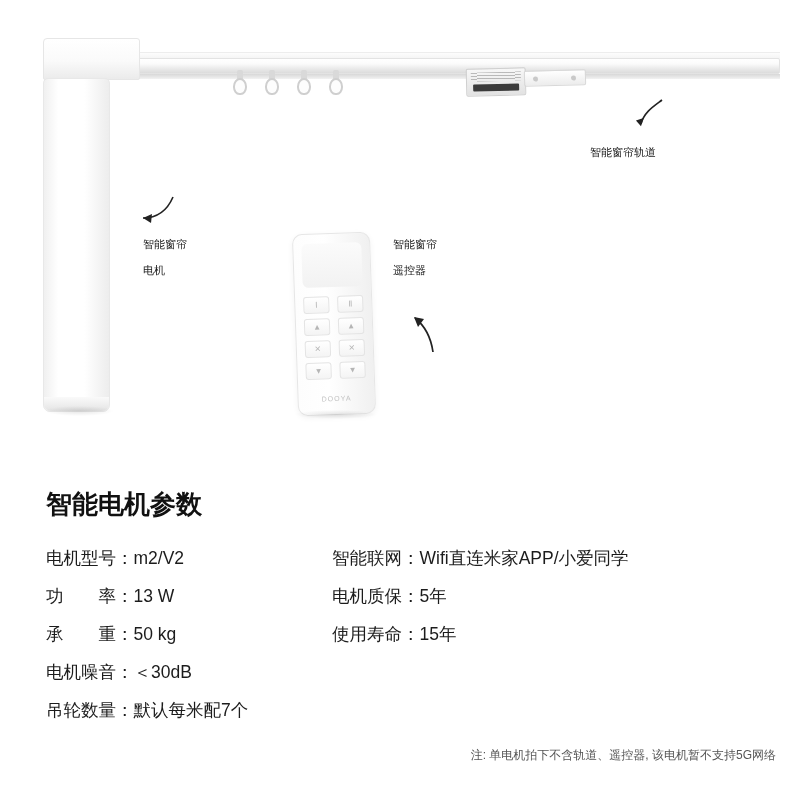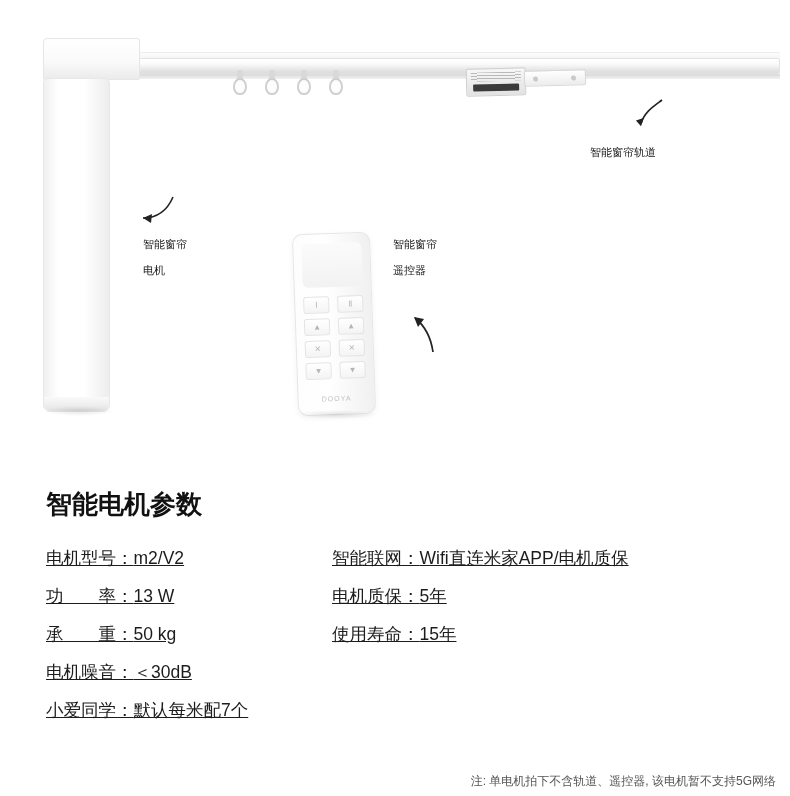--- a/index.html
+++ b/index.html
@@ -263,29 +263,28 @@
   }
   .spec-col {
     position: absolute;
     top: 84px;
     font-size: 17.5px;
     line-height: 38px;
     color: #1c1c1c;
   }
   .spec-col-left { left: 46px; }
   .spec-col-right { left: 332px; }
-  .spec-row { white-space: pre; text-decoration: underline; }
+  .spec-row { white-space: pre; }
 
   .note {
     position: absolute;
     right: 14px;
     top: 292px;
     font-size: 12px;
     color: #555;
-    margin-top: 26px;
   }
 </style>
 </head>
 <body>
 
 <div class="product-area">
 
   <div class="rail-top-strip"></div>
   <div class="rail"></div>
   <div class="rail-underline"></div>
@@ -354,23 +353,23 @@
 </div>
 
 <div class="spec">
   <div class="spec-title">智能电机参数</div>
 
   <div class="spec-col spec-col-left">
     <div class="spec-row"><span>电机型号：</span><span>m2/V2</span></div>
     <div class="spec-row"><span>功　　率：</span><span>13 W</span></div>
     <div class="spec-row"><span>承　　重：</span><span>50 kg</span></div>
     <div class="spec-row"><span>电机噪音：</span><span>＜30dB</span></div>
-    <div class="spec-row"><span>小爱同学：</span><span>默认每米配7个</span></div>
+    <div class="spec-row"><span>吊轮数量：</span><span>默认每米配7个</span></div>
   </div>
 
   <div class="spec-col spec-col-right">
-    <div class="spec-row"><span>智能联网：</span><span>Wifi直连米家APP/电机质保</span></div>
+    <div class="spec-row"><span>智能联网：</span><span>Wifi直连米家APP/小爱同学</span></div>
     <div class="spec-row"><span>电机质保：</span><span>5年</span></div>
     <div class="spec-row"><span>使用寿命：</span><span>15年</span></div>
   </div>
 
   <div class="note">注: 单电机拍下不含轨道、遥控器, 该电机暂不支持5G网络</div>
 </div>
 
 </body></html>

